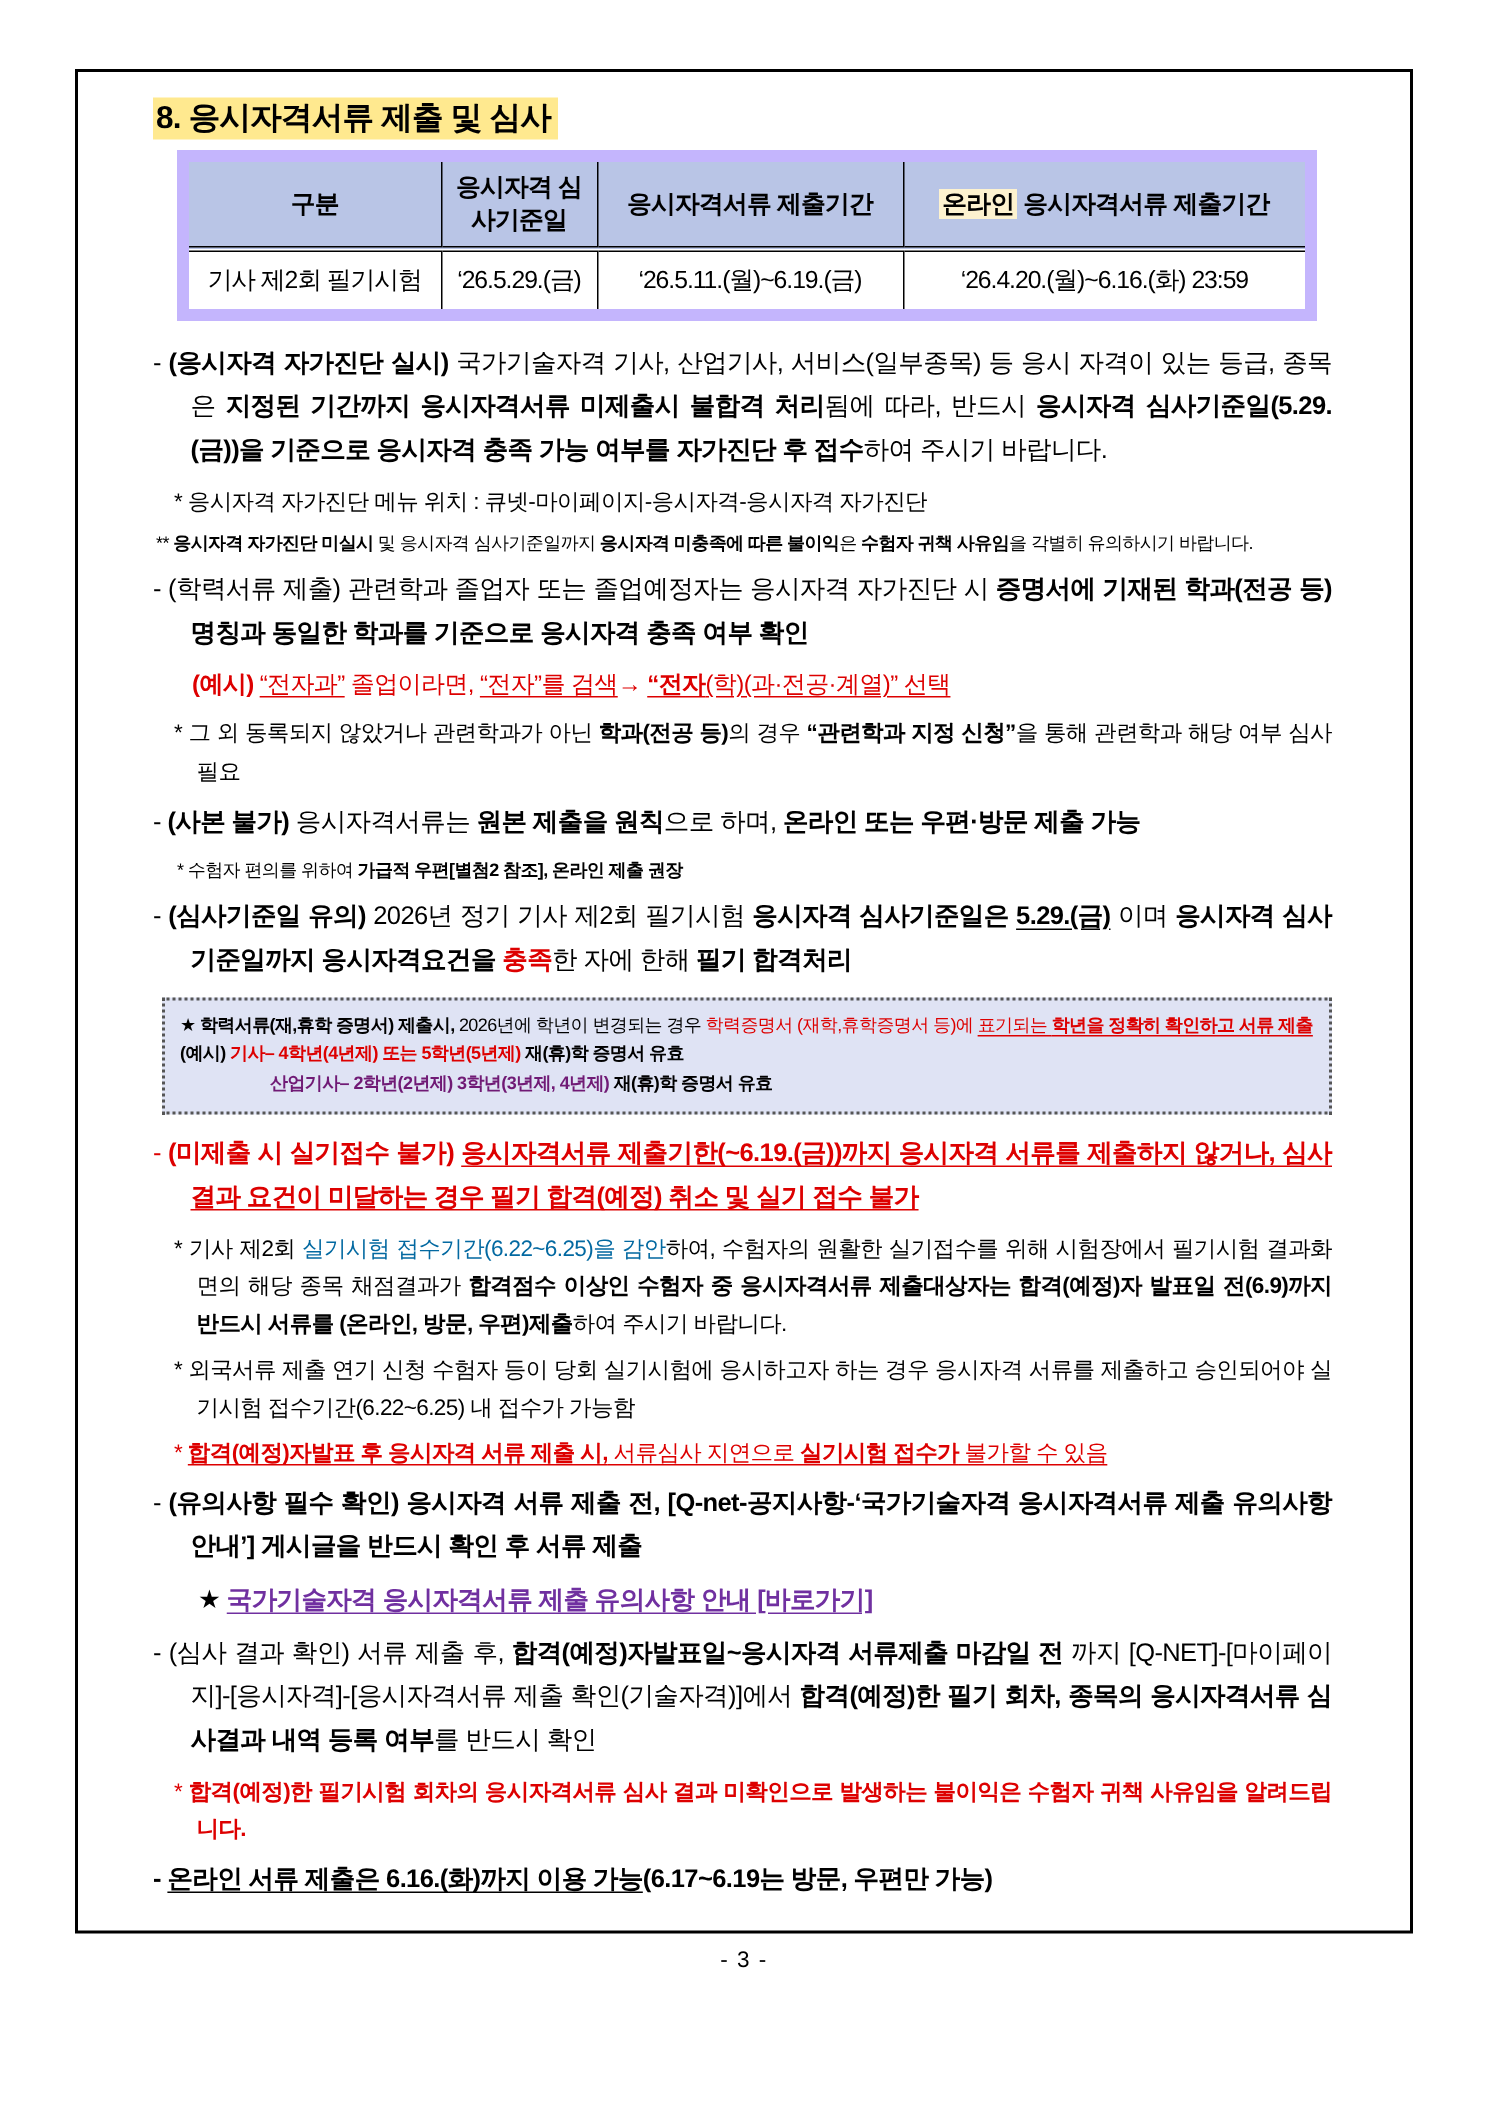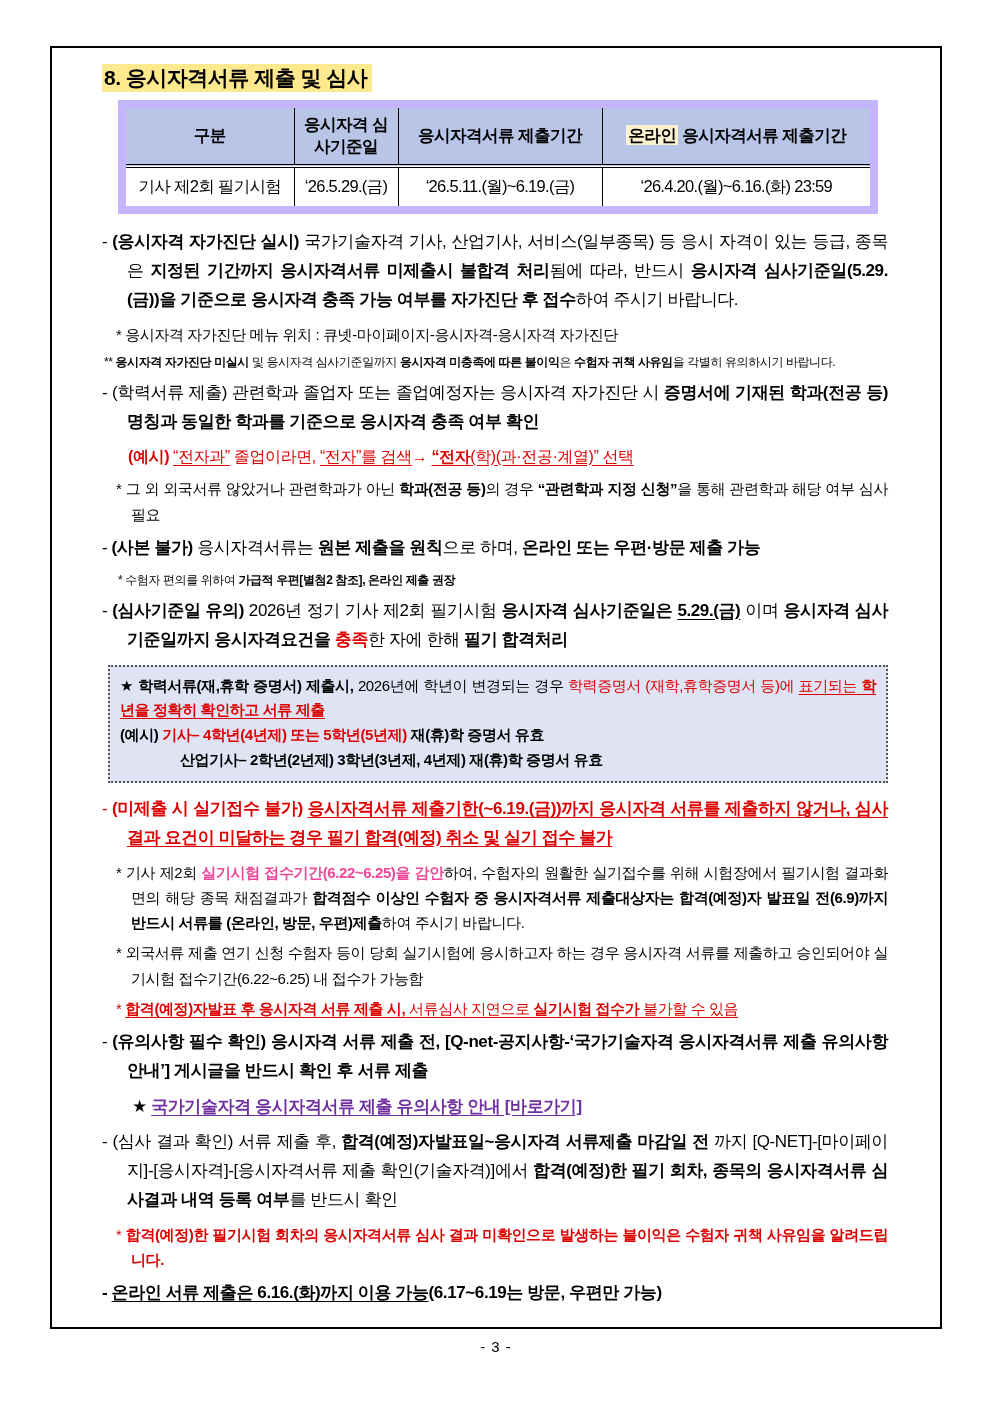--- a/index.html
+++ b/index.html
@@ -31,21 +31,21 @@
   .p-main  { font-size:17px;   line-height:1.70; margin:7px 0;              padding-left:25px; text-indent:-25px; }
   .p-note  { font-size:15px;   line-height:1.68; margin:5px 0 5px 14px;     padding-left:15px; text-indent:-15px; }
   .p-note2 { font-size:12px; line-height:1.68; margin:5px 0 5px 2px;      padding-left:27px; text-indent:-27px; }
   .p-example { font-size:16px; line-height:1.66; margin:4px 0 6px 26px; }
   .p-link  { font-size:17px;   line-height:1.66; margin:5px 0 7px 30px; cursor:pointer; }
 
   .note-box {
     background:var(--box-bg); border:2px dotted #555;
     margin:10px 0 12px 6px; padding:7px 10px 8px 10px;
   }
-  .box-line { font-size:15px; line-height:1.66; text-align:justify; letter-spacing:-0.4px; }
+  .box-line { font-size:12px; line-height:1.66; text-align:justify; letter-spacing:-0.4px; }
   .box-line.indent { padding-left:60px; }
 
   .seg-u { text-underline-offset:3px; }
   .page-num { text-align:center; font-size:15px; margin-top:9px; letter-spacing:1px; }
 </style>
 </head>
 <body>
 
 <div class="sheet">
 
@@ -77,35 +77,35 @@
       </tr>
     </tbody>
   </table>
 
   <div class="p p-main"><span>- </span><span style="font-weight: 700;">(응시자격 자가진단 실시)</span><span> 국가기술자격 기사, 산업기사, 서비스(일부종목) 등 응시 자격이 있는 등급, 종목은 </span><span style="font-weight: 700;">지정된 기간까지 응시자격서류 미제출시 불합격 처리</span><span>됨에 따라, 반드시 </span><span style="font-weight: 700;">응시자격 심사기준일(5.29.(금))을 기준으로 응시자격 충족 가능 여부를 자가진단 후 접수</span><span>하여 주시기 바랍니다.</span></div>
   <div class="p p-note"><span>* 응시자격 자가진단 메뉴 위치 : 큐넷-마이페이지-응시자격-응시자격 자가진단</span></div>
   <div class="p p-note2"><span>** </span><span style="font-weight: 700;">응시자격 자가진단 미실시</span><span> 및 응시자격 심사기준일까지 </span><span style="font-weight: 700;">응시자격 미충족에 따른 불이익</span><span>은 </span><span style="font-weight: 700;">수험자 귀책 사유임</span><span>을 각별히 유의하시기 바랍니다.</span></div>
 
   <div class="p p-main"><span>- </span><span style="font-weight: 400; margin-top: 39px;">(학력서류 제출)</span><span> 관련학과 졸업자 또는 졸업예정자는 응시자격 자가진단 시 </span><span style="font-weight: 700;">증명서에 기재된 학과(전공 등) 명칭과 동일한 학과를 기준으로 응시자격 충족 여부 확인</span></div>
   <div class="p p-example"><span style="font-weight: 700; color: rgb(221, 0, 0);">(예시) </span><span class="seg-u" style="color: rgb(221, 0, 0); text-decoration: underline;">“전자과”</span><span style="color: rgb(221, 0, 0);"> 졸업이라면, </span><span class="seg-u" style="color: rgb(221, 0, 0); text-decoration: underline;">“전자”를 검색</span><span style="color: rgb(221, 0, 0);">→ </span><span class="seg-u" style="font-weight: 700; color: rgb(221, 0, 0); text-decoration: underline;">“전자</span><span class="seg-u" style="color: rgb(221, 0, 0); text-decoration: underline;">(학)(과·전공·계열)” 선택</span></div>
-  <div class="p p-note"><span>* 그 외 외국서류 않았거나 관련학과가 아닌 </span><span style="font-weight: 700;">학과(전공 등)</span><span>의 경우 </span><span style="font-weight: 700;">“관련학과 지정 신청”</span><span>을 통해 관련학과 해당 여부 심사 필요</span></div>
+  <div class="p p-note"><span>* 그 외 동록되지 않았거나 관련학과가 아닌 </span><span style="font-weight: 700;">학과(전공 등)</span><span>의 경우 </span><span style="font-weight: 700;">“관련학과 지정 신청”</span><span>을 통해 관련학과 해당 여부 심사 필요</span></div>
 
   <div class="p p-main"><span>- </span><span style="font-weight: 700;">(사본 불가)</span><span> 응시자격서류는 </span><span style="font-weight: 700;">원본 제출을 원칙</span><span>으로 하며, </span><span style="font-weight: 700;">온라인 또는 우편·방문 제출 가능</span></div>
   <div class="p p-note2" style="margin-left:16px"><span>* 수험자 편의를 위하여 </span><span style="font-weight: 700;">가급적 우편[별첨2 참조], 온라인 제출 권장</span></div>
 
   <div class="p p-main"><span>- </span><span style="font-weight: 700;">(심사기준일 유의)</span><span> 2026년 정기 기사 제2회 필기시험 </span><span style="font-weight: 700;">응시자격 심사기준일은 </span><span class="seg-u" style="font-weight: 700; text-decoration: underline;">5.29.(금)</span><span> 이며 </span><span style="font-weight: 700;">응시자격 심사기준일까지 응시자격요건을 </span><span style="font-weight: 700; color: rgb(221, 0, 0);">충족</span><span>한 자에 한해 </span><span style="font-weight: 700;">필기 합격처리</span></div>
 
   <div class="note-box">
     <div class="box-line"><span style="font-weight: 700;">★ </span><span style="font-weight: 700;">학력서류(재,휴학 증명서) 제출시, </span><span>2026년에 학년이 변경되는 경우 </span><span style="color: rgb(221, 0, 0);">학력증명서 (재학,휴학증명서 등)에 </span><span class="seg-u" style="color: rgb(221, 0, 0); text-decoration: underline;">표기되는 </span><span class="seg-u" style="font-weight: 700; color: rgb(221, 0, 0); text-decoration: underline;">학년을 정확히 확인하고 서류 제출</span></div>
     <div class="box-line"><span style="font-weight: 700;">(예시) </span><span style="font-weight: 700; color: rgb(221, 0, 0);">기사– 4학년(4년제) 또는 5학년(5년제) </span><span style="font-weight: 700;">재(휴)학 증명서 유효</span></div>
-    <div class="box-line indent"><span style="font-weight: 700; color: #000000;">산업기사– 2학년(2년제) 3학년(3년제, 4년제) </span><span style="font-weight: 700;">재(휴)학 증명서 유효</span></div>
+    <div class="box-line indent"><span style="font-weight: 700; color: #701a75;">산업기사– 2학년(2년제) 3학년(3년제, 4년제) </span><span style="font-weight: 700;">재(휴)학 증명서 유효</span></div>
   </div>
 
   <div class="p p-main"><span style="color: rgb(221, 0, 0);">- </span><span style="font-weight: 700; color: rgb(221, 0, 0);">(미제출 시 실기접수 불가) </span><span class="seg-u" style="font-weight: 700; color: rgb(221, 0, 0); text-decoration: underline;">응시자격서류 제출기한(~6.19.(금))까지 응시자격 서류를 제출하지 않거나, 심사결과 요건이 미달하는 경우 필기 합격(예정) 취소 및 실기 접수 불가</span></div>
-  <div class="p p-note"><span>* 기사 제2회 </span><span style="font-weight: 700; color: #ec4899;">실기시험 접수기간(6.22~6.25)을 감안</span><span>하여, 수험자의 원활한 실기접수를 위해 시험장에서 필기시험 결과화면의 해당 종목 채점결과가 </span><span style="font-weight: 700;">합격점수 이상인 수험자 중 응시자격서류 제출대상자는 합격(예정)자 발표일 전(6.9)까지 반드시 서류를 (온라인, 방문, 우편)제출</span><span>하여 주시기 바랍니다.</span></div>
+  <div class="p p-note"><span>* 기사 제2회 </span><span style="font-weight: 400; color: #0369a1;">실기시험 접수기간(6.22~6.25)을 감안</span><span>하여, 수험자의 원활한 실기접수를 위해 시험장에서 필기시험 결과화면의 해당 종목 채점결과가 </span><span style="font-weight: 700;">합격점수 이상인 수험자 중 응시자격서류 제출대상자는 합격(예정)자 발표일 전(6.9)까지 반드시 서류를 (온라인, 방문, 우편)제출</span><span>하여 주시기 바랍니다.</span></div>
   <div class="p p-note"><span>* 외국서류 제출 연기 신청 수험자 등이 당회 실기시험에 응시하고자 하는 경우 응시자격 서류를 제출하고 승인되어야 실기시험 접수기간(6.22~6.25) 내 접수가 가능함</span></div>
   <div class="p p-note"><span style="color: rgb(221, 0, 0);">* </span><span class="seg-u" style="font-weight: 700; color: rgb(221, 0, 0); text-decoration: underline;">합격(예정)자발표 후 응시자격 서류 제출 시,</span><span class="seg-u" style="color: rgb(221, 0, 0); text-decoration: underline;"> 서류심사 지연으로 </span><span class="seg-u" style="font-weight: 700; color: rgb(221, 0, 0); text-decoration: underline;">실기시험 접수가</span><span class="seg-u" style="color: rgb(221, 0, 0); text-decoration: underline;"> 불가할 수 있음</span></div>
 
   <div class="p p-main"><span>- </span><span style="font-weight: 700;">(유의사항 필수 확인)</span><span style="font-weight: 700;"> 응시자격 서류 제출 전, </span><span style="font-weight: 700;">[Q-net-공지사항-‘국가기술자격 응시자격서류 제출 유의사항 안내’] 게시글을 반드시 확인 후 서류 제출</span></div>
   <div class="p p-link"><span style="font-weight: 700;">★ </span><span class="seg-u" style="font-weight: 700; color: rgb(112, 48, 160); text-decoration: underline;">국가기술자격 응시자격서류 제출 유의사항 안내 [바로가기]</span></div>
 
   <div class="p p-main"><span>- </span><span style="font-weight: 400; margin-top: 48px;">(심사 결과 확인)</span><span> 서류 제출 후, </span><span style="font-weight: 700;">합격(예정)자발표일~응시자격 서류제출 마감일 전</span><span> 까지 [Q-NET]-[마이페이지]-[응시자격]-[응시자격서류 제출 확인(기술자격)]에서 </span><span style="font-weight: 700;">합격(예정)한 필기 회차, 종목의 응시자격서류 심사결과 내역 등록 여부</span><span>를 반드시 </span><span style="font-weight: 400;">확인</span></div>
   <div class="p p-note"><span style="color: rgb(221, 0, 0);">* </span><span style="font-weight: 700; color: rgb(221, 0, 0);">합격(예정)한 필기시험 회차의 응시자격서류 심사 결과 미확인으로 발생하는 불이익은 수험자 귀책 사유임을 알려드립니다.</span></div>
   <div class="p p-main"><span style="font-weight: 700;">- </span><span class="seg-u" style="font-weight: 700; text-decoration: underline;">온라인 서류 제출은 6.16.(화)까지 이용 가능</span><span style="font-weight: 700;">(6.17~6.19는 방문, 우편만 가능)</span></div>
 

